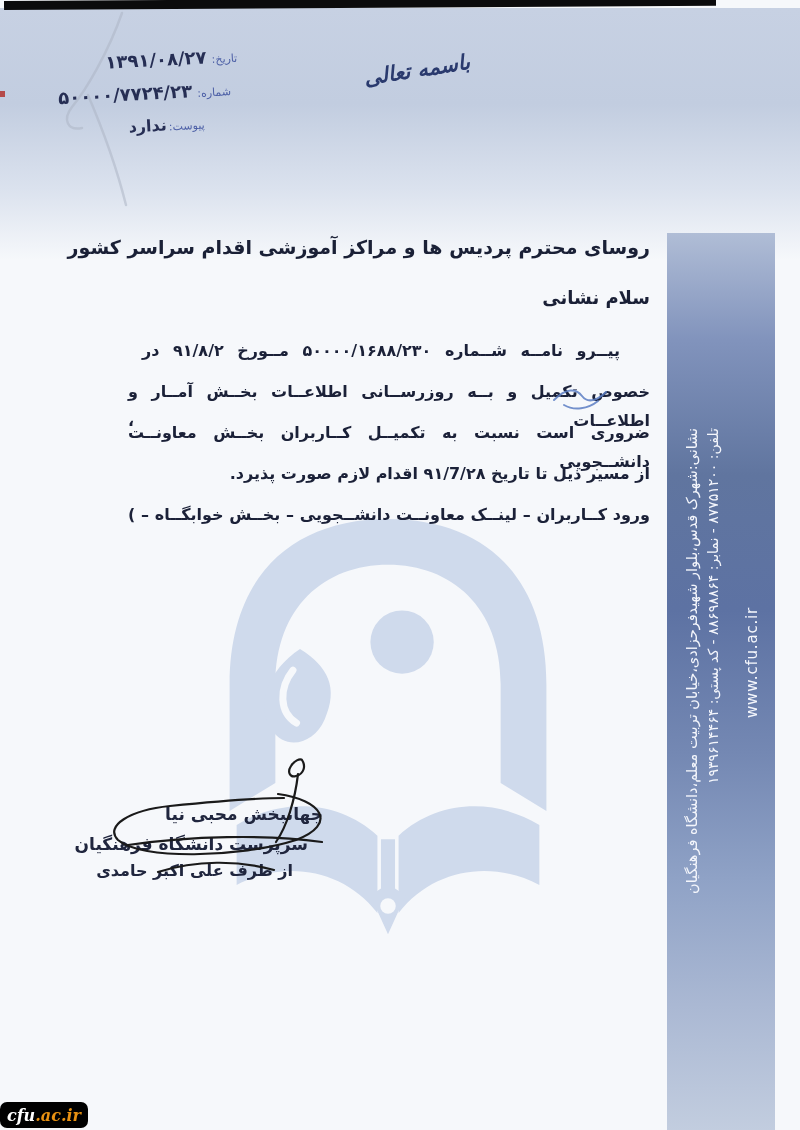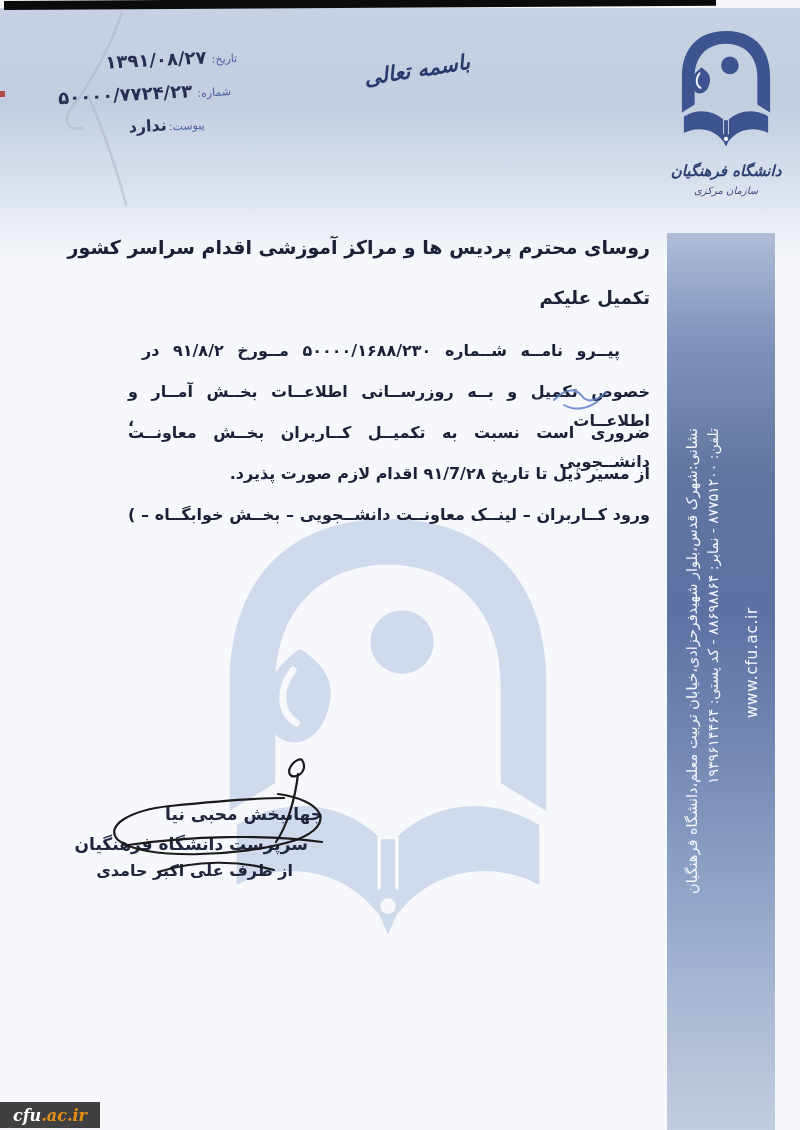--- a/index.html
+++ b/index.html
@@ -50,23 +50,23 @@
   .indent1{padding-right:30px;padding-left:14px;box-sizing:border-box;}
   .p1{top:336px;}  .p2{top:500px;}
   .pen-corr{position:absolute;left:540px;top:378px;}
   
   .sig{position:absolute;direction:rtl;font-weight:bold;color:#20263e;white-space:nowrap;}
   .sig-name{right:477px;top:804px;font-size:17px;}
   .sig-title{right:492px;top:834px;font-size:17px;}
   .sig-behalf{right:507px;top:861px;font-size:16px;}
   .sign-svg{position:absolute;left:95px;top:752px;}
   
-  .badge{position:absolute;left:0;top:1102px;width:100px;height:26px;background:#404040;
+  .badge{position:absolute;left:0;top:1102px;width:88px;height:26px;background:#000000;
     display:flex;align-items:center;justify-content:center;
-    font-family:"DejaVu Serif",serif;font-style:italic;font-weight:bold;font-size:16px;color:#ffffff;}
+    font-family:"DejaVu Serif",serif;font-style:italic;font-weight:bold;font-size:16px;color:#ffffff;border-radius:7px;}
   .badge-suffix{color:#e89112;}
 </style>
 </head>
 <body>
 
 <div class="page">
 
   <div class="top-grad"></div>
   <div class="black-bar"></div>
   <div class="red-mark"></div>
@@ -88,57 +88,41 @@
       <span class="meta-value">۵۰۰۰۰/۷۷۲۴/۲۳</span>
     </div>
     <div class="meta-row mr3">
       <span class="meta-label">پیوست:</span>
       <span class="meta-value">ندارد</span>
     </div>
   </div>
 
   <div class="besmele">باسمه تعالی</div>
 
-  <div class="logo">
-    <svg width="98" height="120" viewBox="0 0 100 122">
-      <g fill="#3d5490">
-        <path d="M5,52 C5,21 23,5 50,5 C77,5 95,21 95,52 L95,88 L82,80 L82,52 C82,30 68,18 50,18 C32,18 18,30 18,52 L18,80 L5,88 Z"></path>
-        <circle cx="54" cy="40" r="9"></circle>
-        <path d="M25,42 C16,48 12,58 17,65 C21,71 29,69 32,62 C36,53 33,47 25,42 Z"></path>
-        <path d="M7,92 C20,84 36,85 47,95 L47,117 C37,104 20,102 7,109 Z"></path>
-        <path d="M93,92 C80,84 64,85 53,95 L53,117 C63,104 80,102 93,109 Z"></path>
-        <path d="M48,96 L52,96 L52,110 L55,112 L50,123 L45,112 L48,110 Z"></path>
-      </g>
-      <path d="M23,48 C19,53 19,60 24,63" fill="none" stroke="#eef1f7" stroke-width="2" stroke-linecap="round"></path>
-      <circle cx="50" cy="115" r="2.2" fill="#f6f8fb"></circle>
-    </svg>
-    <div class="logo-name">دانشگاه فرهنگیان</div>
-    <div class="logo-sub">سازمان مرکزی</div>
-  </div>
 
   <svg class="watermark" width="352" height="560" viewBox="0 0 100 122">
     <g fill="#cfdaec">
       <path d="M5,52 C5,21 23,5 50,5 C77,5 95,21 95,52 L95,88 L82,80 L82,52 C82,30 68,18 50,18 C32,18 18,30 18,52 L18,80 L5,88 Z"></path>
       <circle cx="54" cy="40" r="9"></circle>
       <path d="M25,42 C16,48 12,58 17,65 C21,71 29,69 32,62 C36,53 33,47 25,42 Z"></path>
       <path d="M7,92 C20,84 36,85 47,95 L47,117 C37,104 20,102 7,109 Z"></path>
       <path d="M93,92 C80,84 64,85 53,95 L53,117 C63,104 80,102 93,109 Z"></path>
       <path d="M48,96 L52,96 L52,110 L55,112 L50,123 L45,112 L48,110 Z"></path>
     </g>
     <path d="M23,48 C19,53 19,60 24,63" fill="none" stroke="#f6f8fb" stroke-width="2" stroke-linecap="round"></path>
     <circle cx="50" cy="115" r="2.2" fill="#f6f8fb"></circle>
   </svg>
 
   <div class="band"></div>
   <span class="band-line band-addr">نشانی:شهرک قدس،بلوار شهیدفرحزادی،خیابان تربیت معلم،دانشگاه فرهنگیان</span>
   <span class="band-line band-contact">تلفن: ۸۷۷۵۱۲۰۰ - نمابر: ۸۸۶۹۸۸۶۴ - کد پستی: ۱۹۳۹۶۱۴۴۶۴</span>
   <span class="band-line band-web">www.cfu.ac.ir</span>
 
   <div class="recipient">روسای محترم پردیس ها و مراکز آموزشی اقدام سراسر کشور</div>
-  <div class="salutation">تکمیل علیکم</div>
+  <div class="salutation">سلام نشانی</div>
 
   <div class="para p1">
     <div class="line j indent1">پیــرو نامــه شــماره ۵۰۰۰۰/۱۶۸۸/۲۳۰ مــورخ ۹۱/۸/۲ در</div>
     <div class="line j">خصوص تکمیل و بــه روزرســانی اطلاعــات بخــش آمــار و اطلاعــات ،</div>
     <div class="line j">ضروری است نسبت به تکمیــل کــاربران بخــش معاونــت دانشــجویی</div>
     <div class="line r">از مسیر ذیل تا تاریخ ۹۱/7/۲۸ اقدام لازم صورت پذیرد.</div>
   </div>
 
   <div class="para p2">
     <div class="line j">ورود کــاربران – لینــک معاونــت دانشــجویی – بخــش خوابگــاه – )</div>

